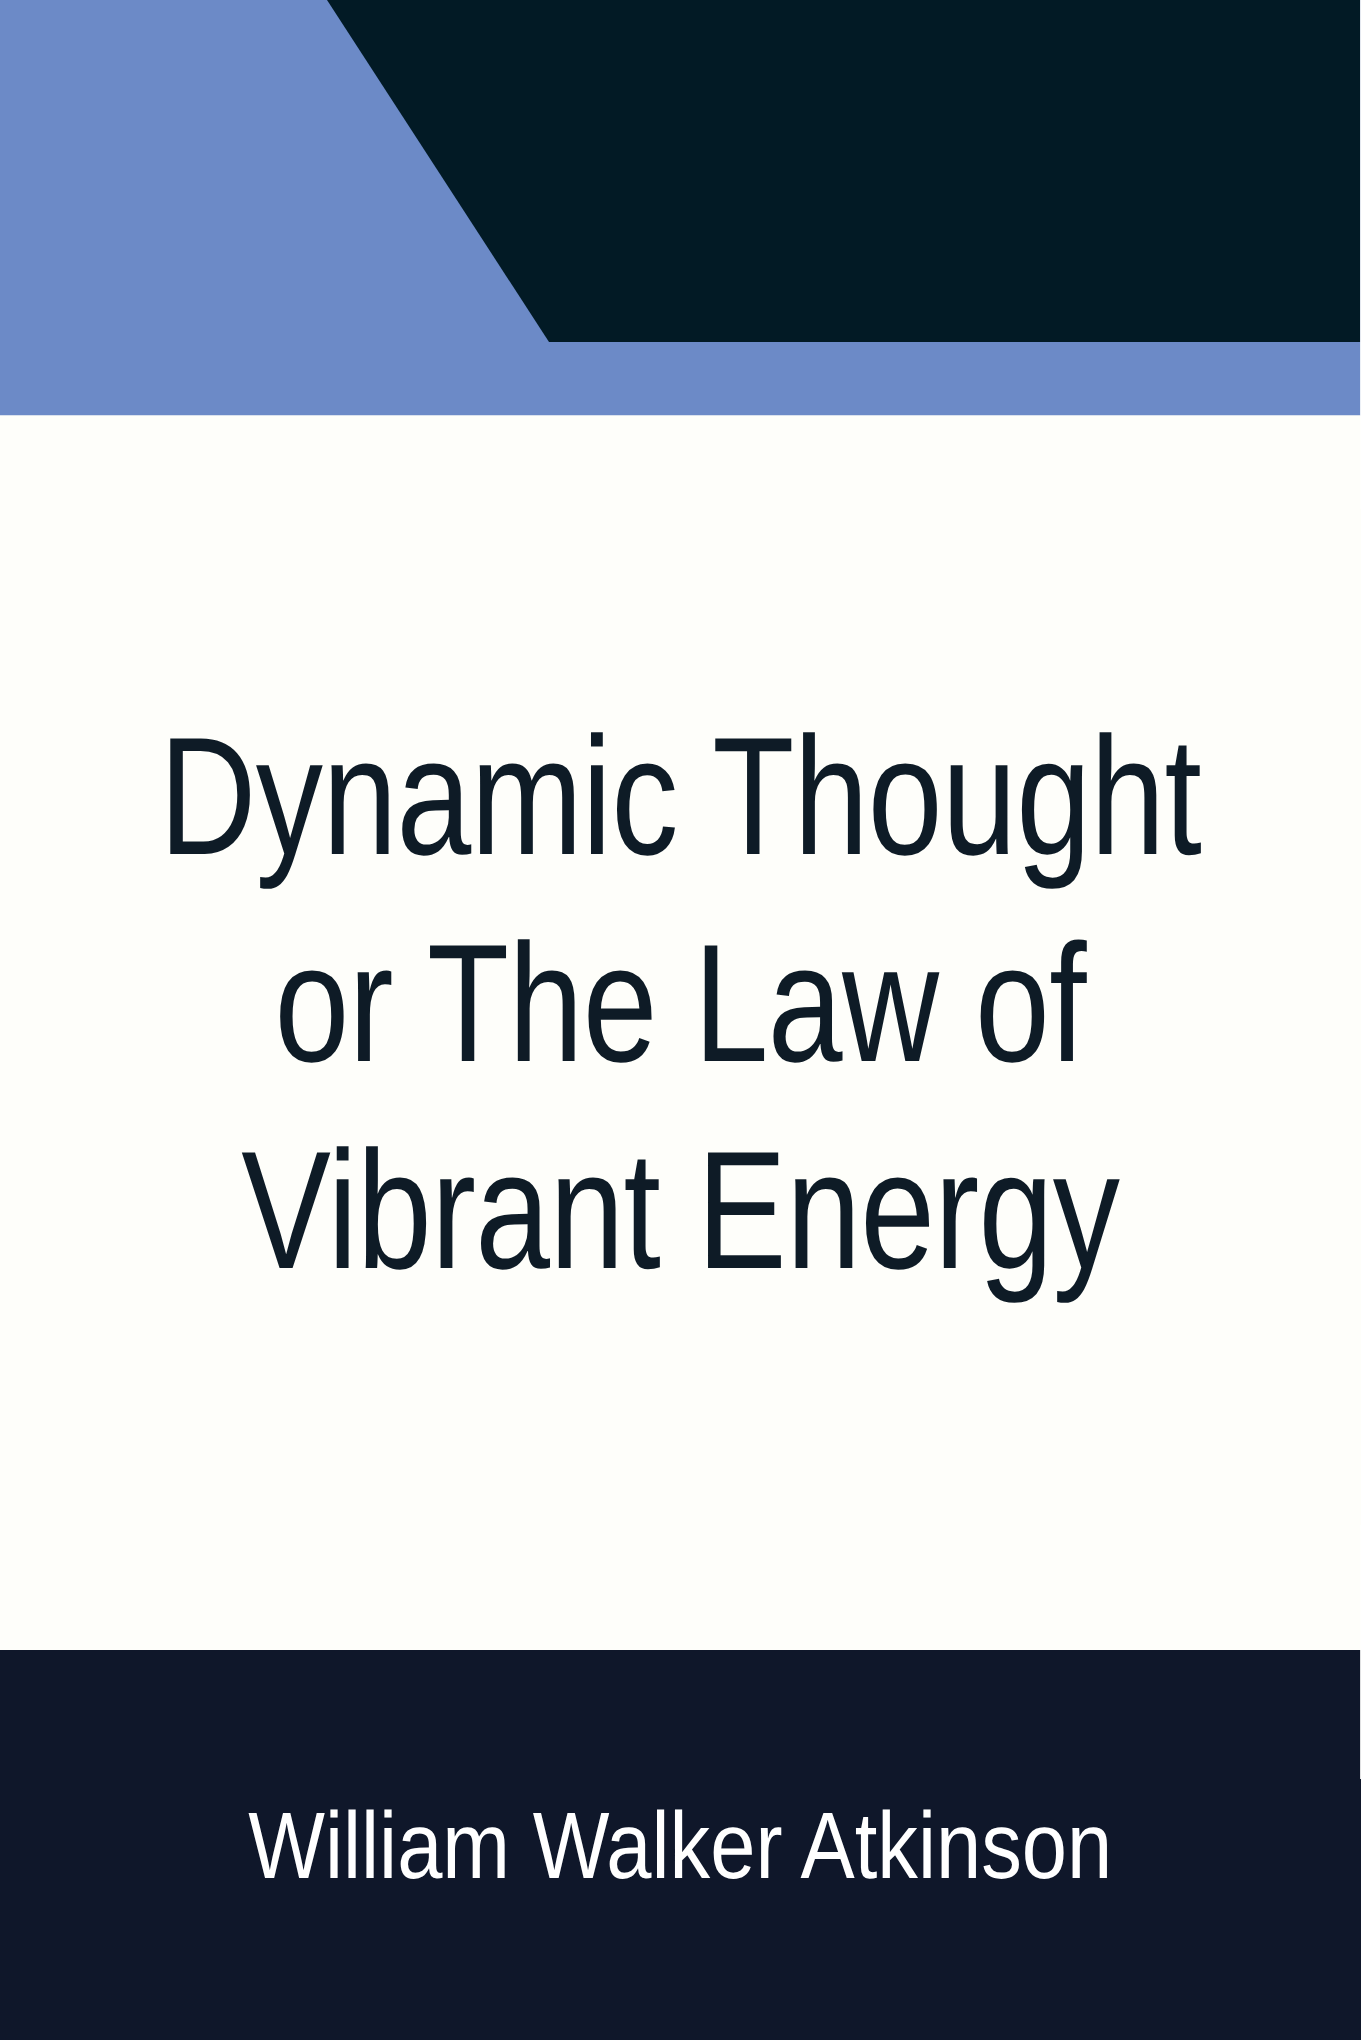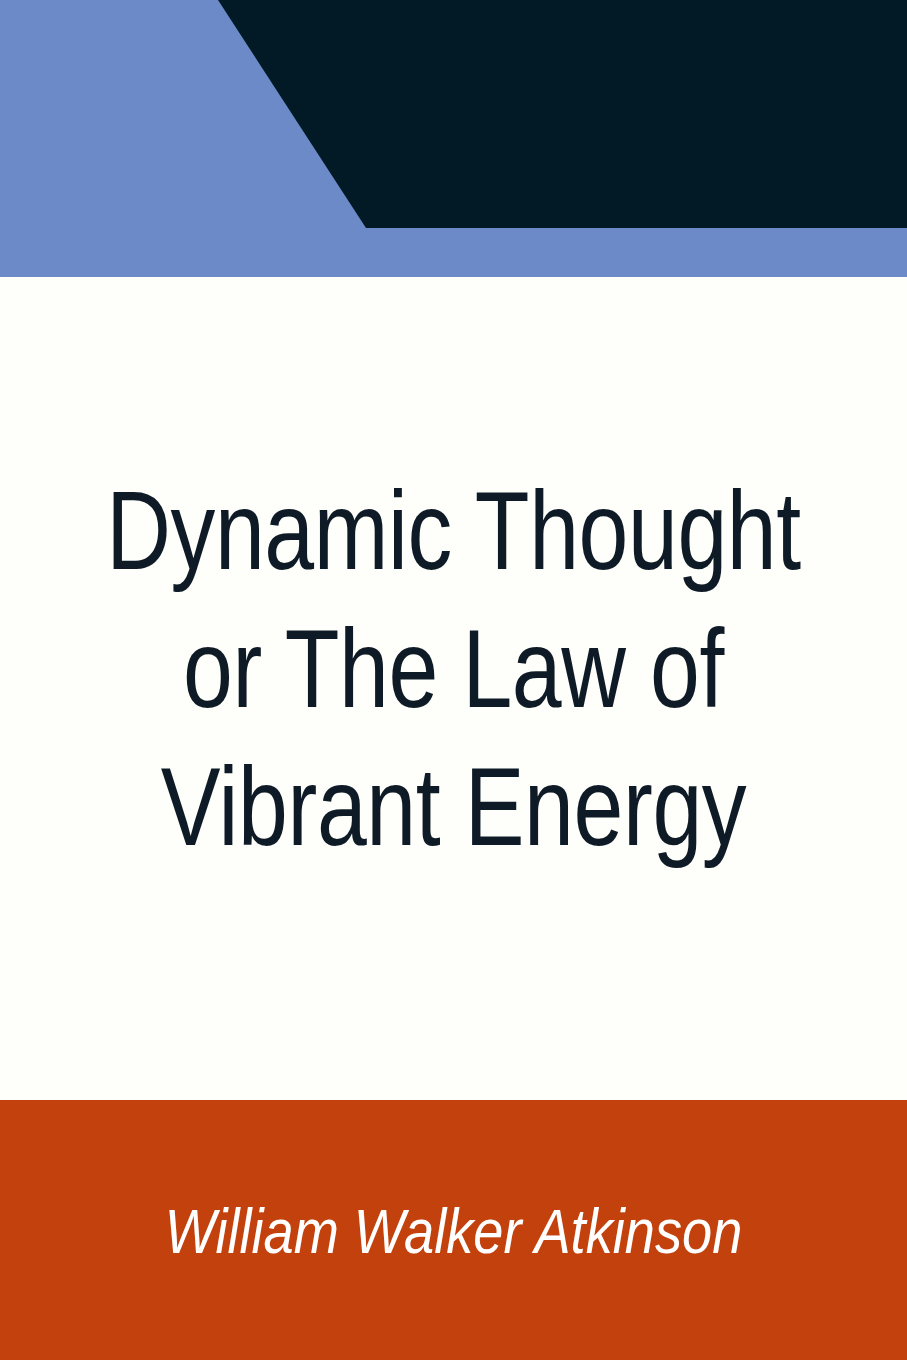--- a/index.html
+++ b/index.html
@@ -67,22 +67,21 @@
     white-space: nowrap;
   }
 
   
   .band-bottom {
     position: absolute;
     left: 0;
     top: 1100px;
     width: 907px;
     height: 260px;
-    background: #c2410c;
-    font-style: italic;
+    background: #0f172a;
   }
   .author {
     position: absolute;
     left: 0;
     top: 96px;           
     width: 907px;
     text-align: center;
     color: #FFFFFF;
     font-family: "Liberation Sans", sans-serif;
     font-size: 63px;

